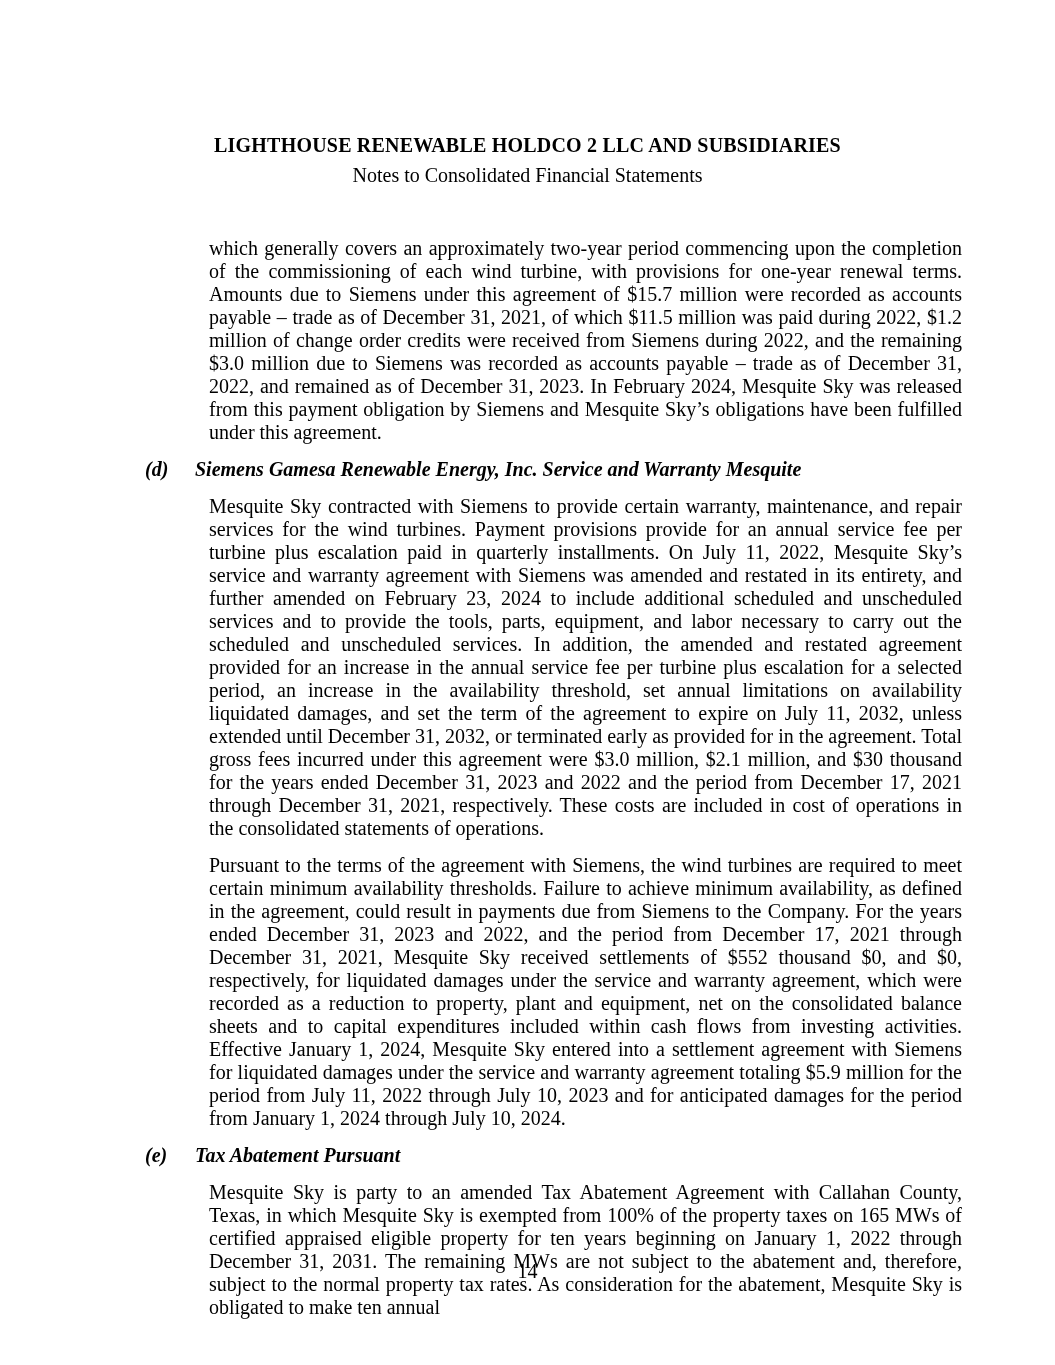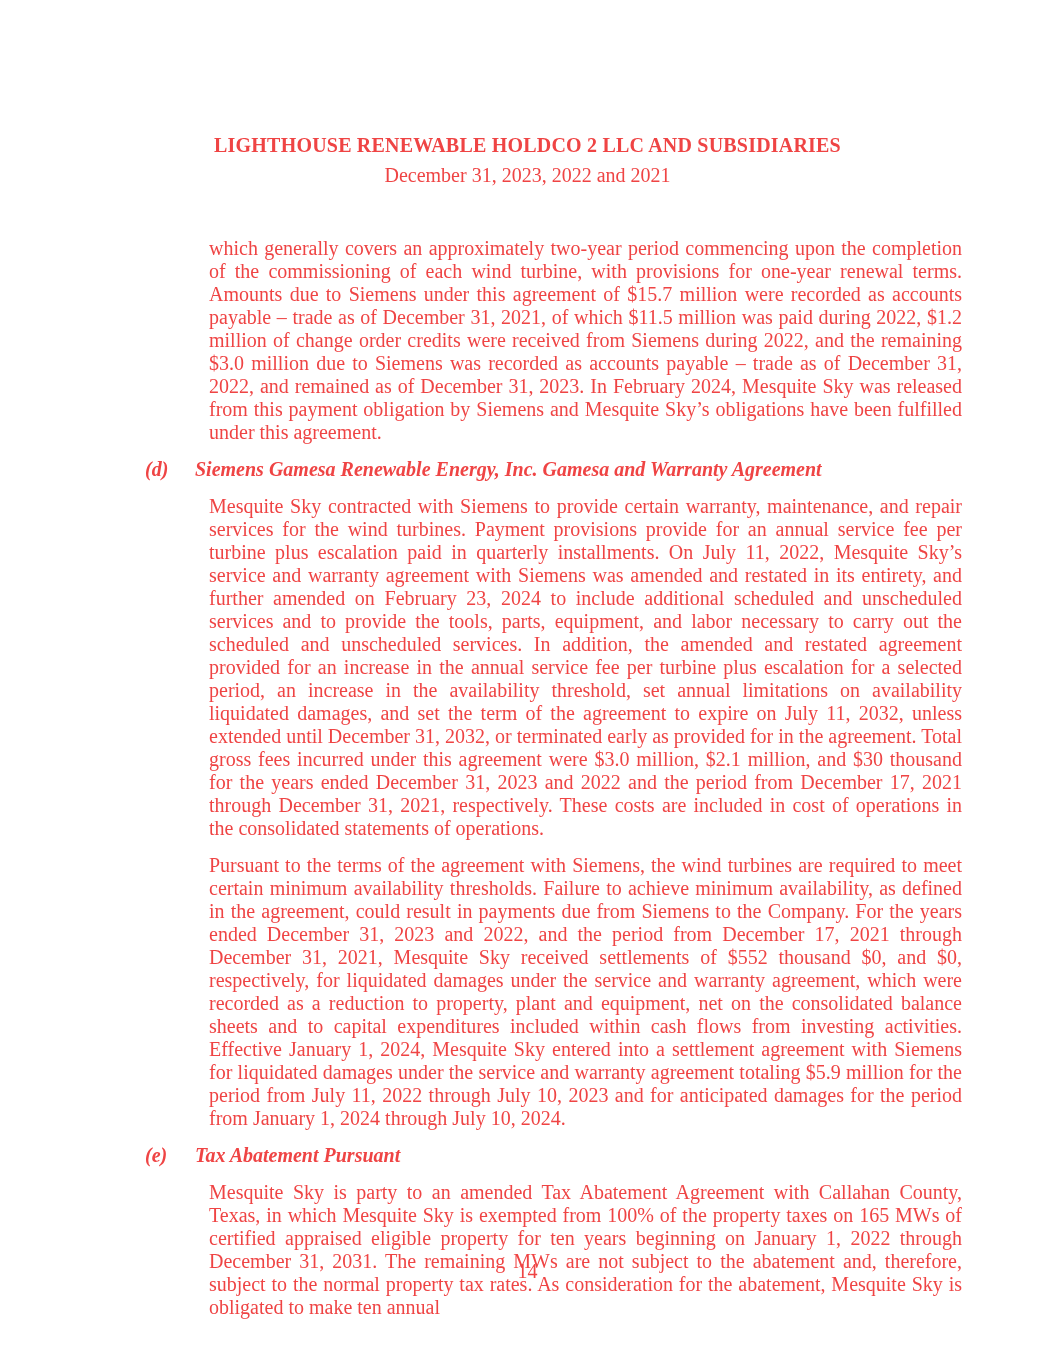--- a/index.html
+++ b/index.html
@@ -10,21 +10,21 @@
   .page {
     position: relative;
     width: 1055px;
     height: 1365px;
     background: #ffffff;
     box-sizing: border-box;
     padding-top: 134px;
     overflow: hidden;
     font-family: "Liberation Serif", "DejaVu Serif", serif;
     font-size: 20px;
-    color: #ef4444;
+    color: #000000;
   }
   .doc-header {
     text-align: center;
     margin-bottom: 50px;
   }
   .doc-header .company {
     font-weight: bold;
     line-height: 23px;
     margin-bottom: 7px;
     letter-spacing: 0.2px;
@@ -68,30 +68,30 @@
     line-height: 23px;
   }
 </style>
 </head>
 <body>
 
 <div class="page">
 
   <header class="doc-header">
     <div class="company">LIGHTHOUSE RENEWABLE HOLDCO 2 LLC AND SUBSIDIARIES</div>
-    <div class="period">December 31, 2023, 2022 and 2021</div>
+    <div class="subtitle">Notes to Consolidated Financial Statements</div>
   </header>
 
   <main class="content">
 
     <p class="para">which generally covers an approximately two-year period commencing upon the completion of the commissioning of each wind turbine, with provisions for one-year renewal terms. Amounts due to Siemens under this agreement of $15.7 million were recorded as accounts payable – trade as of December 31, 2021, of which $11.5 million was paid during 2022, $1.2 million of change order credits were received from Siemens during 2022, and the remaining $3.0 million due to Siemens was recorded as accounts payable – trade as of December 31, 2022, and remained as of December 31, 2023. In February 2024, Mesquite Sky was released from this payment obligation by Siemens and Mesquite Sky’s obligations have been fulfilled under this agreement.</p>
 
     <div class="section-heading">
       <span class="sec-label">(d)</span>
-      <span class="sec-title">Siemens Gamesa Renewable Energy, Inc. Gamesa and Warranty Agreement</span>
+      <span class="sec-title">Siemens Gamesa Renewable Energy, Inc. Service and Warranty Mesquite</span>
     </div>
 
     <p class="para">Mesquite Sky contracted with Siemens to provide certain warranty, maintenance, and repair services for the wind turbines. Payment provisions provide for an annual service fee per turbine plus escalation paid in quarterly installments. On July 11, 2022, Mesquite Sky’s service and warranty agreement with Siemens was amended and restated in its entirety, and further amended on February 23, 2024 to include additional scheduled and unscheduled services and to provide the tools, parts, equipment, and labor necessary to carry out the scheduled and unscheduled services. In addition, the amended and restated agreement provided for an increase in the annual service fee per turbine plus escalation for a selected period, an increase in the availability threshold, set annual limitations on availability liquidated damages, and set the term of the agreement to expire on July 11, 2032, unless extended until December 31, 2032, or terminated early as provided for in the agreement. Total gross fees incurred under this agreement were $3.0 million, $2.1 million, and $30 thousand for the years ended December 31, 2023 and 2022 and the period from December 17, 2021 through December 31, 2021, respectively. These costs are included in cost of operations in the consolidated statements of operations.</p>
 
     <p class="para">Pursuant to the terms of the agreement with Siemens, the wind turbines are required to meet certain minimum availability thresholds. Failure to achieve minimum availability, as defined in the agreement, could result in payments due from Siemens to the Company. For the years ended December 31, 2023 and 2022, and the period from December 17, 2021 through December 31, 2021, Mesquite Sky received settlements of $552 thousand $0, and $0, respectively, for liquidated damages under the service and warranty agreement, which were recorded as a reduction to property, plant and equipment, net on the consolidated balance sheets and to capital expenditures included within cash flows from investing activities. Effective January 1, 2024, Mesquite Sky entered into a settlement agreement with Siemens for liquidated damages under the service and warranty agreement totaling $5.9 million for the period from July 11, 2022 through July 10, 2023 and for anticipated damages for the period from January 1, 2024 through July 10, 2024.</p>
 
     <div class="section-heading">
       <span class="sec-label">(e)</span>
       <span class="sec-title">Tax Abatement Pursuant</span>
     </div>

